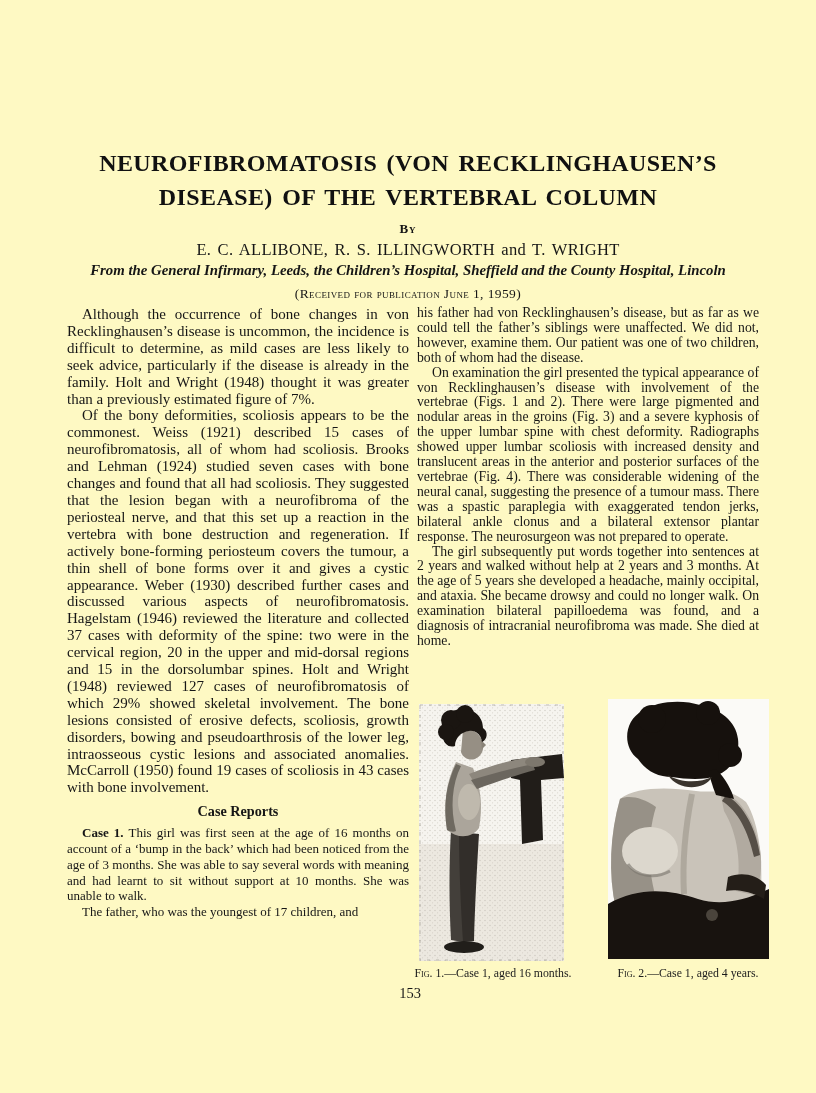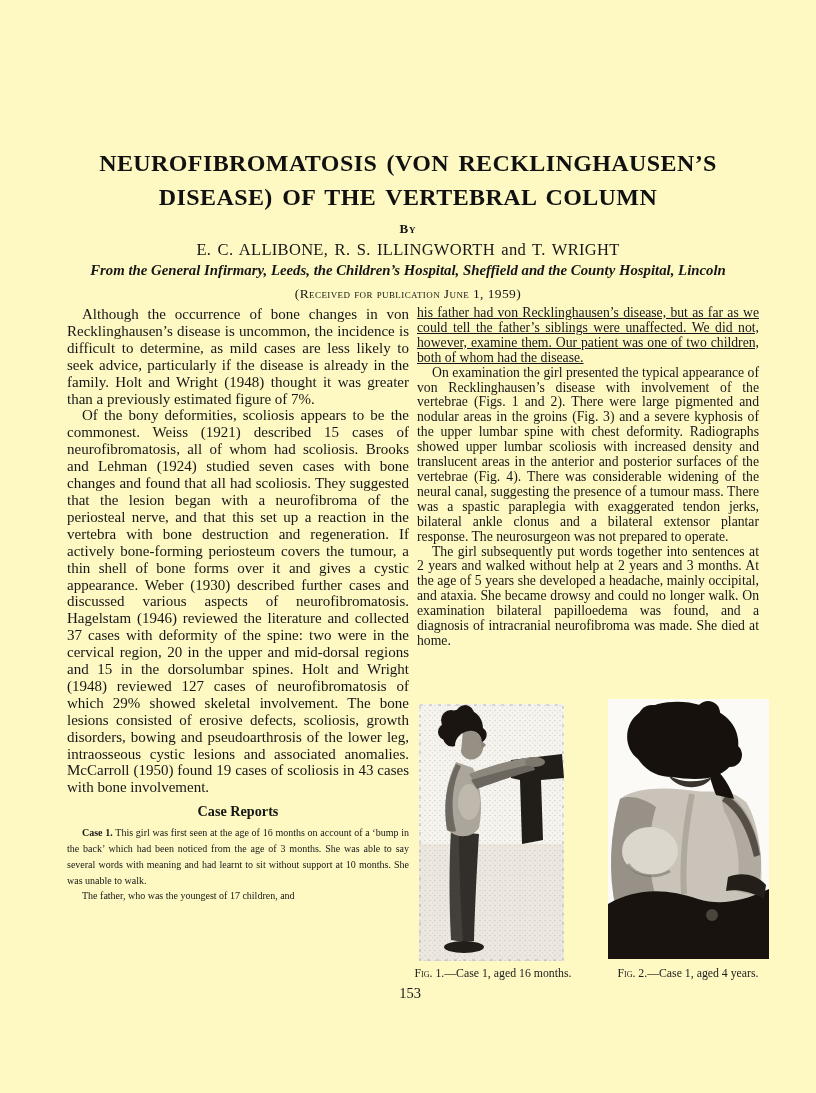--- a/index.html
+++ b/index.html
@@ -43,27 +43,27 @@
   .col-right { left:417px; }
 
   .intro p {
     margin:0; font-size:15px; line-height:16.9px; text-indent:15px;
   }
   .case-heading {
     text-align:center; font-weight:bold; font-size:14.2px;
     margin:7px 0 5px 0; text-indent:0;
   }
   .case-text p {
-    margin:0; font-size:10px; line-height:15.8px; text-indent:15px;
+    margin:0; font-size:13px; line-height:15.8px; text-indent:15px;
   }
   .case-lead { font-weight:bold; }
   .col-right p {
     margin:0; font-size:13.7px; line-height:14.9px; text-indent:15px;
   }
-  .col-right p.cont { text-indent:0;text-decoration:underline; }
+  .col-right p.cont { text-indent:0; }
 
   
   .fig { position:absolute; }
   .fig svg { display:block; }
   .fig1 { left:419px; top:704px; width:145px; height:257px; }
   .fig2 { left:608px; top:699px; width:161px; height:260px; }
   .caption {
     position:absolute; top:966px; font-size:11.8px; text-align:center;
     color:#1b1b1b;
   }

